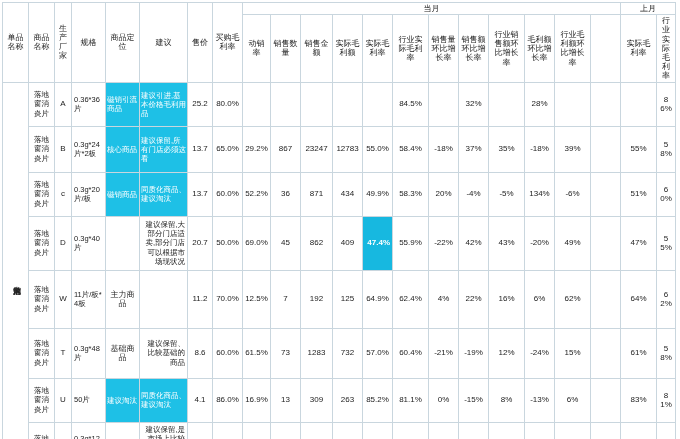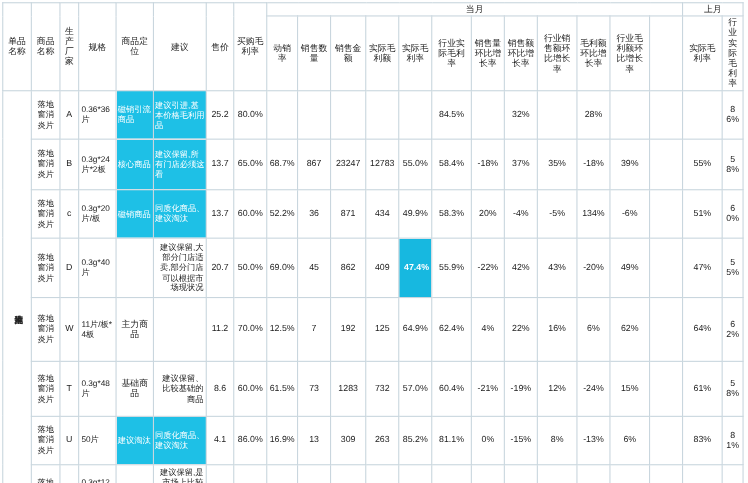--- a/index.html
+++ b/index.html
@@ -163,21 +163,21 @@
           <td class="num">86%</td>
         </tr>
         <tr style="height: 46px;">
           <td class="prod">落地窗消炎片</td>
           <td class="c">B</td>
           <td class="spec">0.3g*24片*2板</td>
           <td class="blue-cell">核心商品</td>
           <td class="blue-cell">建议保留,所有门店必须这看</td>
           <td class="num">13.7</td>
           <td class="num">65.0%</td>
-          <td class="num">68.7%</td>
+          <td class="num">29.2%</td>
           <td class="num">867</td>
           <td class="num">23247</td>
           <td class="num">12783</td>
           <td class="num">55.0%</td>
           <td class="num">58.4%</td>
           <td class="num">-18%</td>
           <td class="num">37%</td>
           <td class="num">35%</td>
           <td class="num">-18%</td>
           <td class="num">39%</td>

